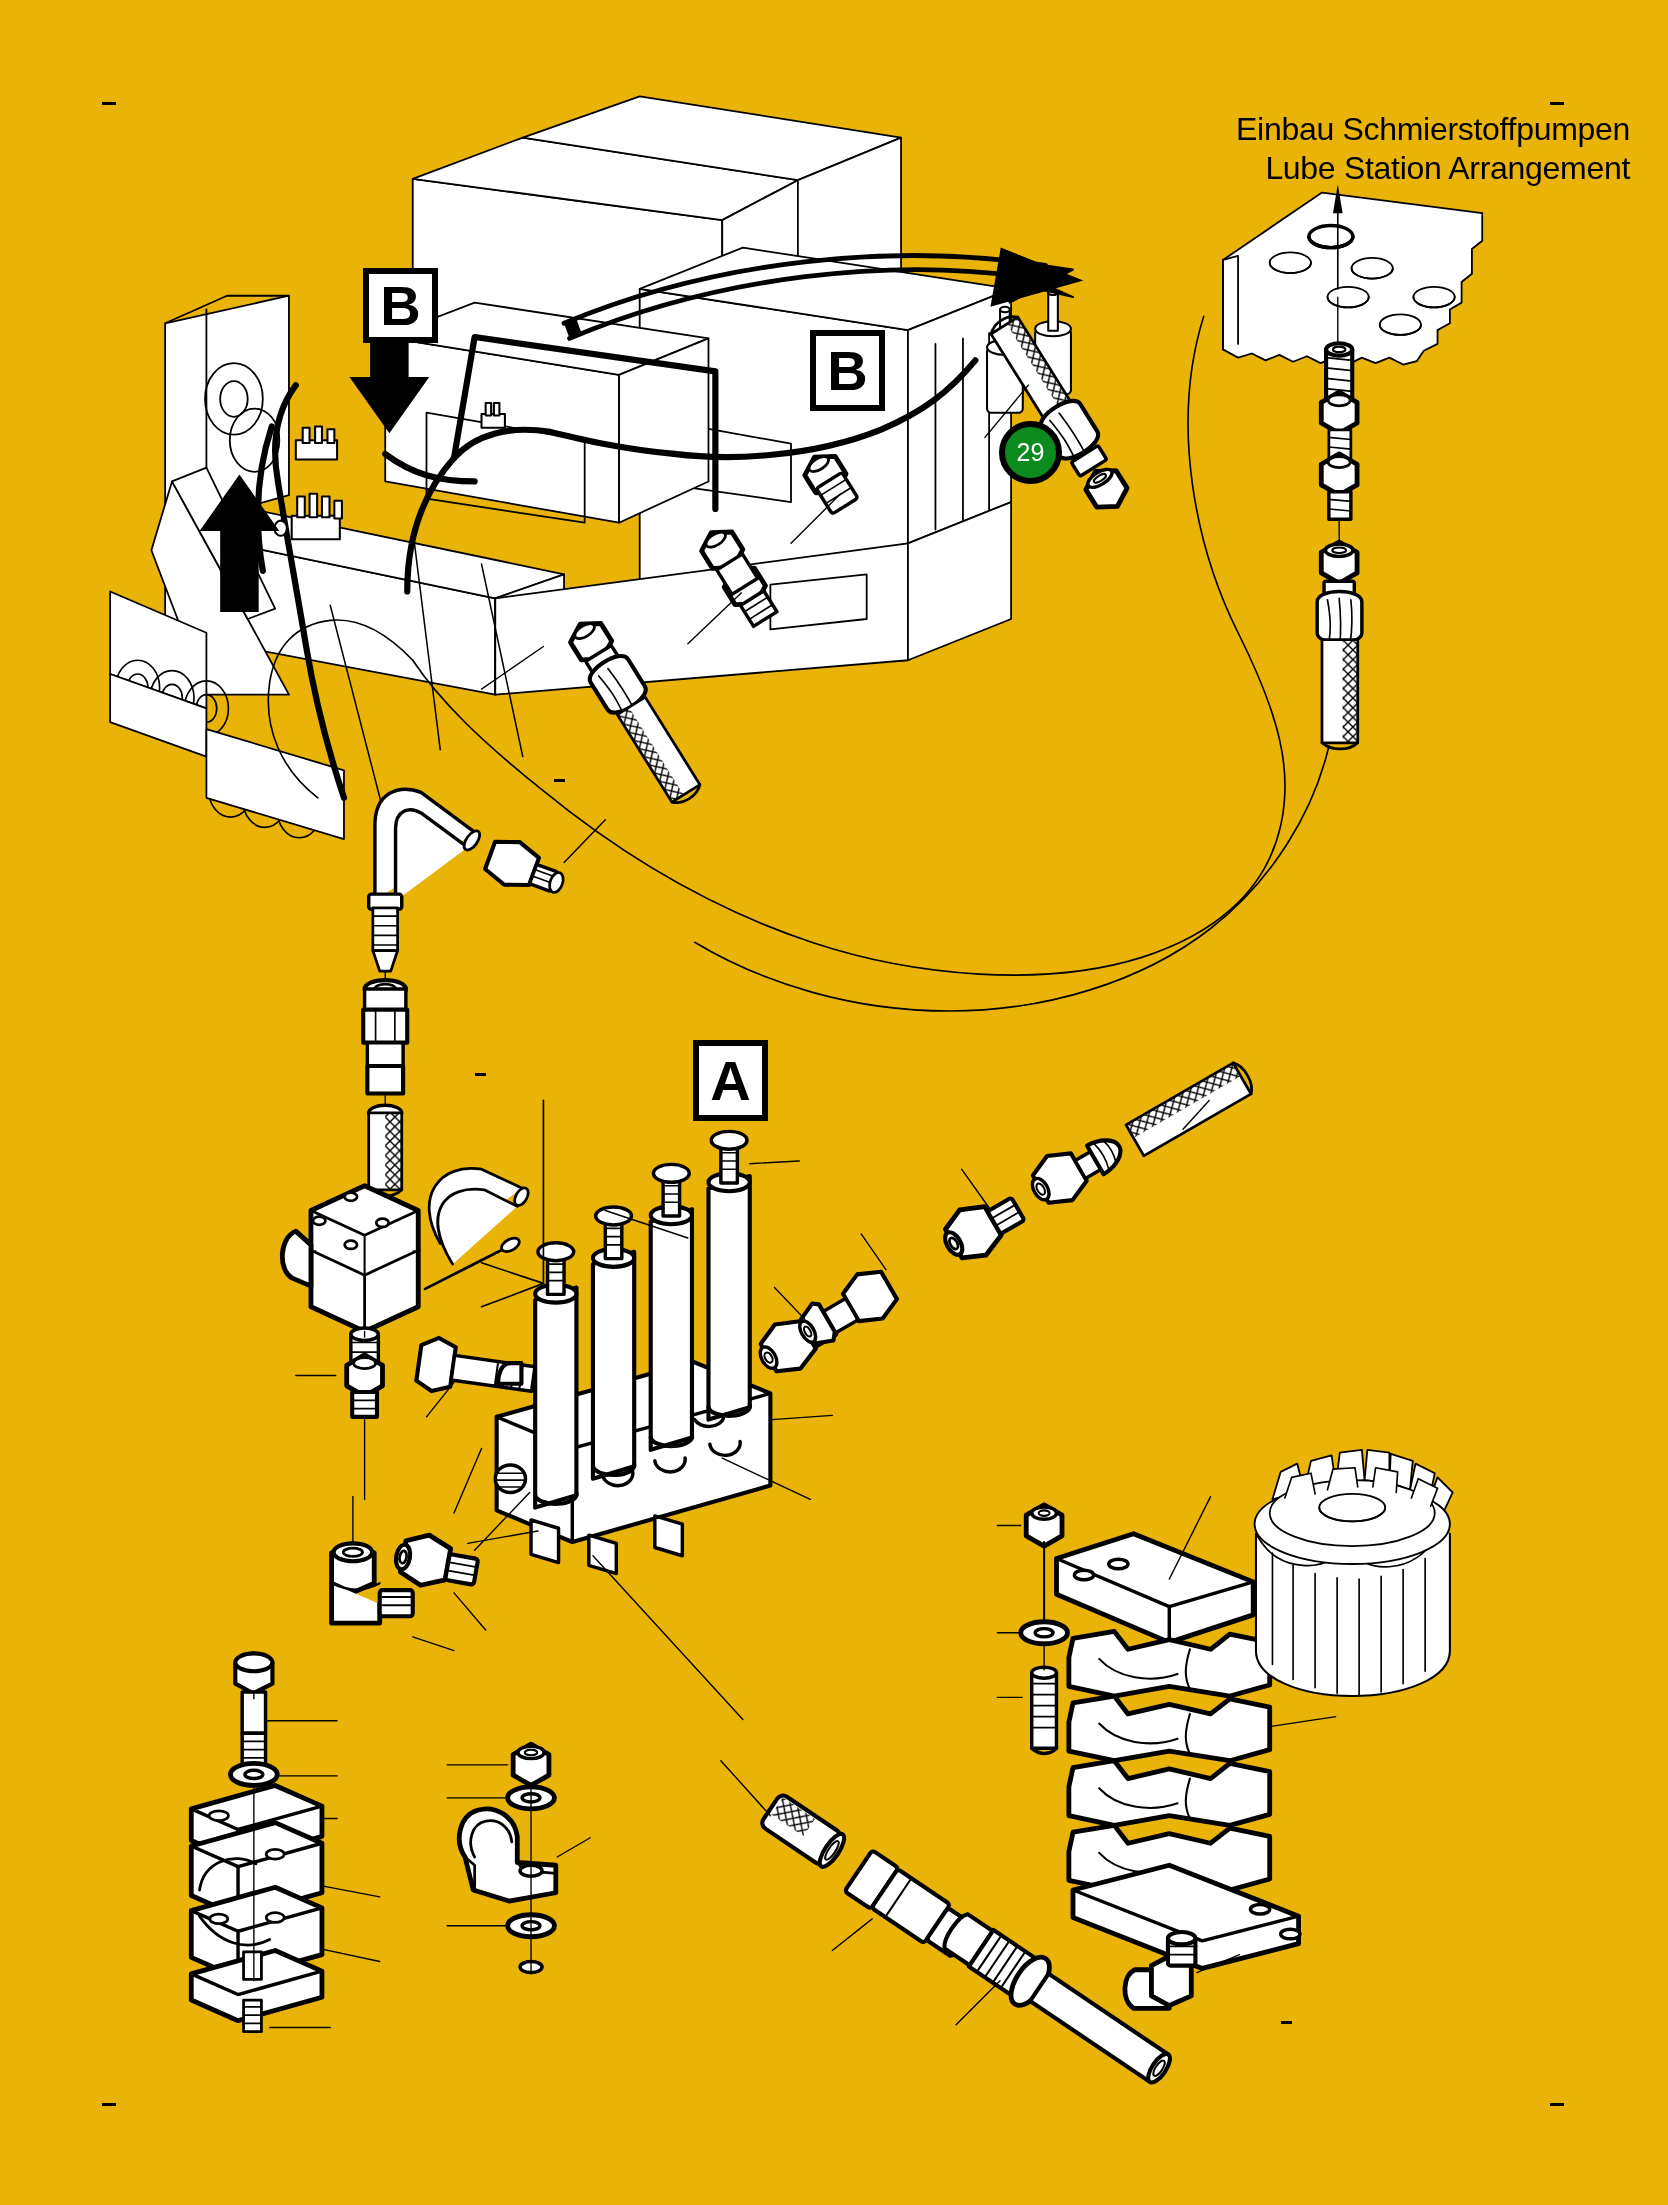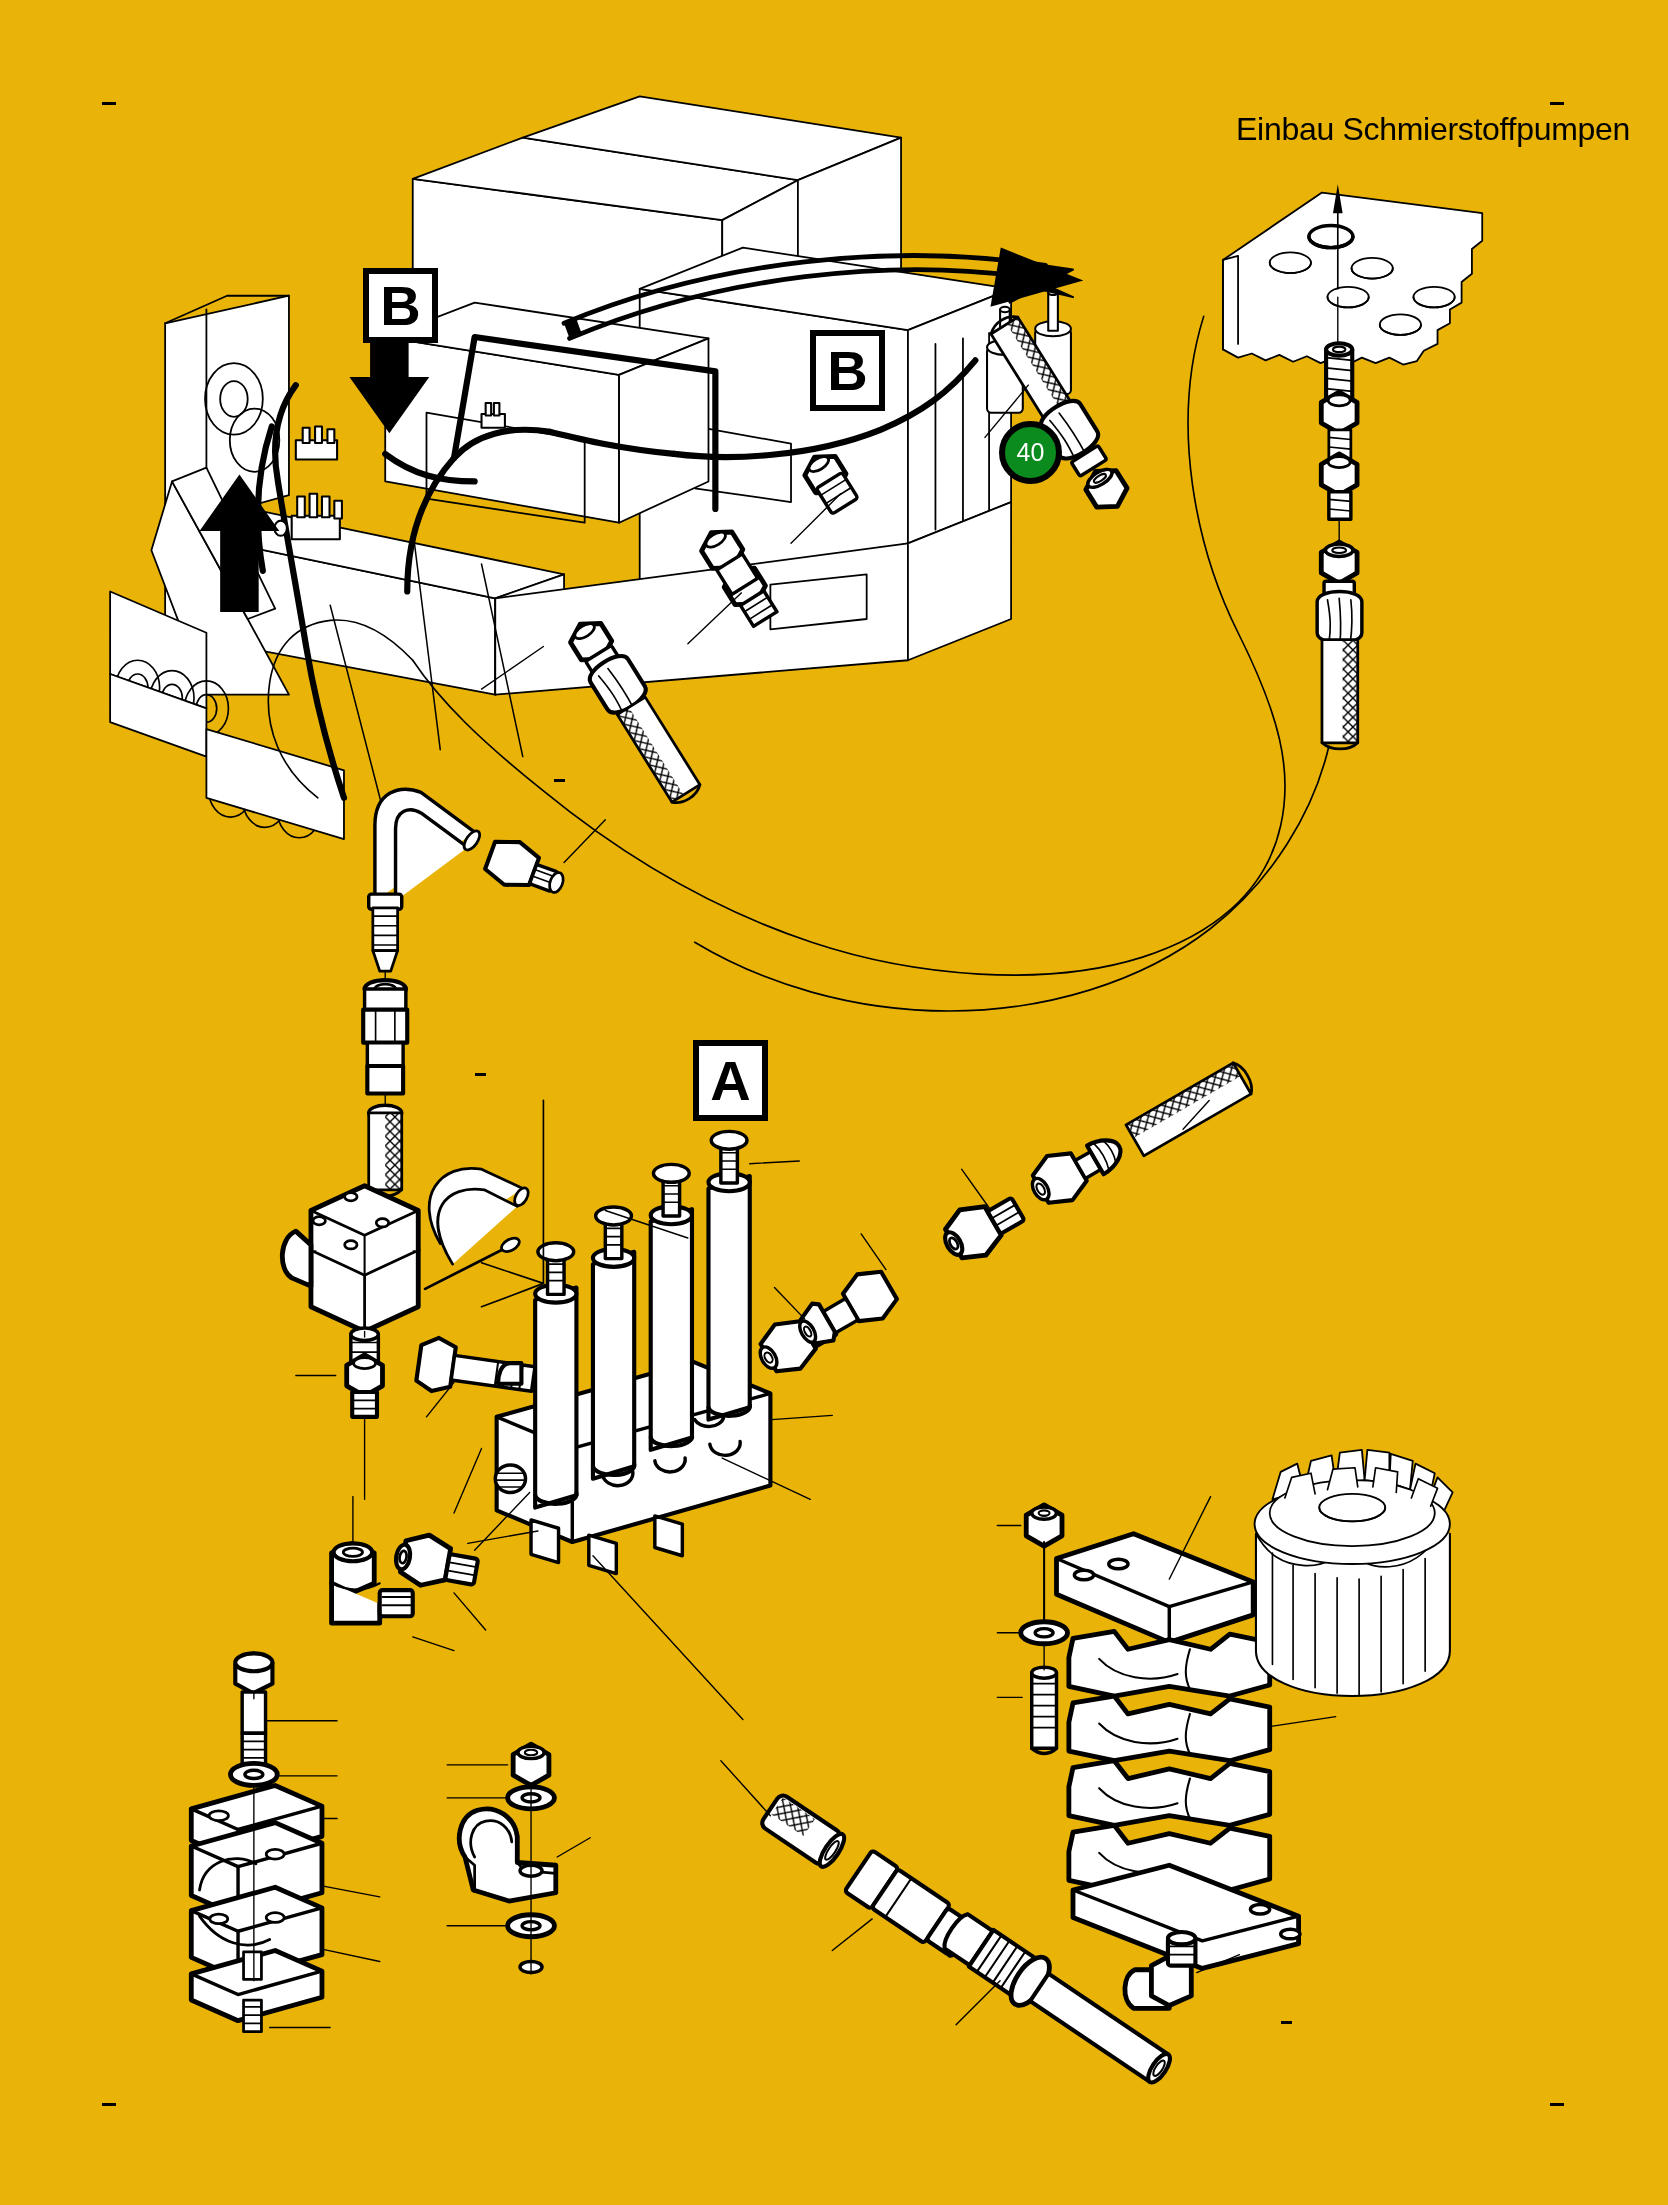--- a/index.html
+++ b/index.html
@@ -854,32 +854,33 @@
             </g>
         </g>
         <line x1="1740" y1="2868" x2="1802" y2="2842" stroke-width="2"></line>
       </g>
 
     </g>
   </svg>
 
   <div class="title-block">
     <span class="title-line">Einbau Schmierstoffpumpen</span>
+    <span class="title-line">Lube Station Arrangement</span>
   </div>
 
   <div class="detail-box" style="left:363px;top:268px;width:63px;height:63px;">
     <span>B</span>
   </div>
 
   <div class="detail-box" style="left:810px;top:330px;width:63px;height:69px;">
     <span>B</span>
   </div>
 
   <div class="detail-box" style="left:693px;top:1040px;width:63px;height:69px;">
     <span>A</span>
   </div>
 
   <div class="callout" style="left:999px;top:421px;width:51px;height:51px;">
-    <span>40</span>
+    <span>29</span>
   </div>
 
 </div>
 
 
 </body></html>

